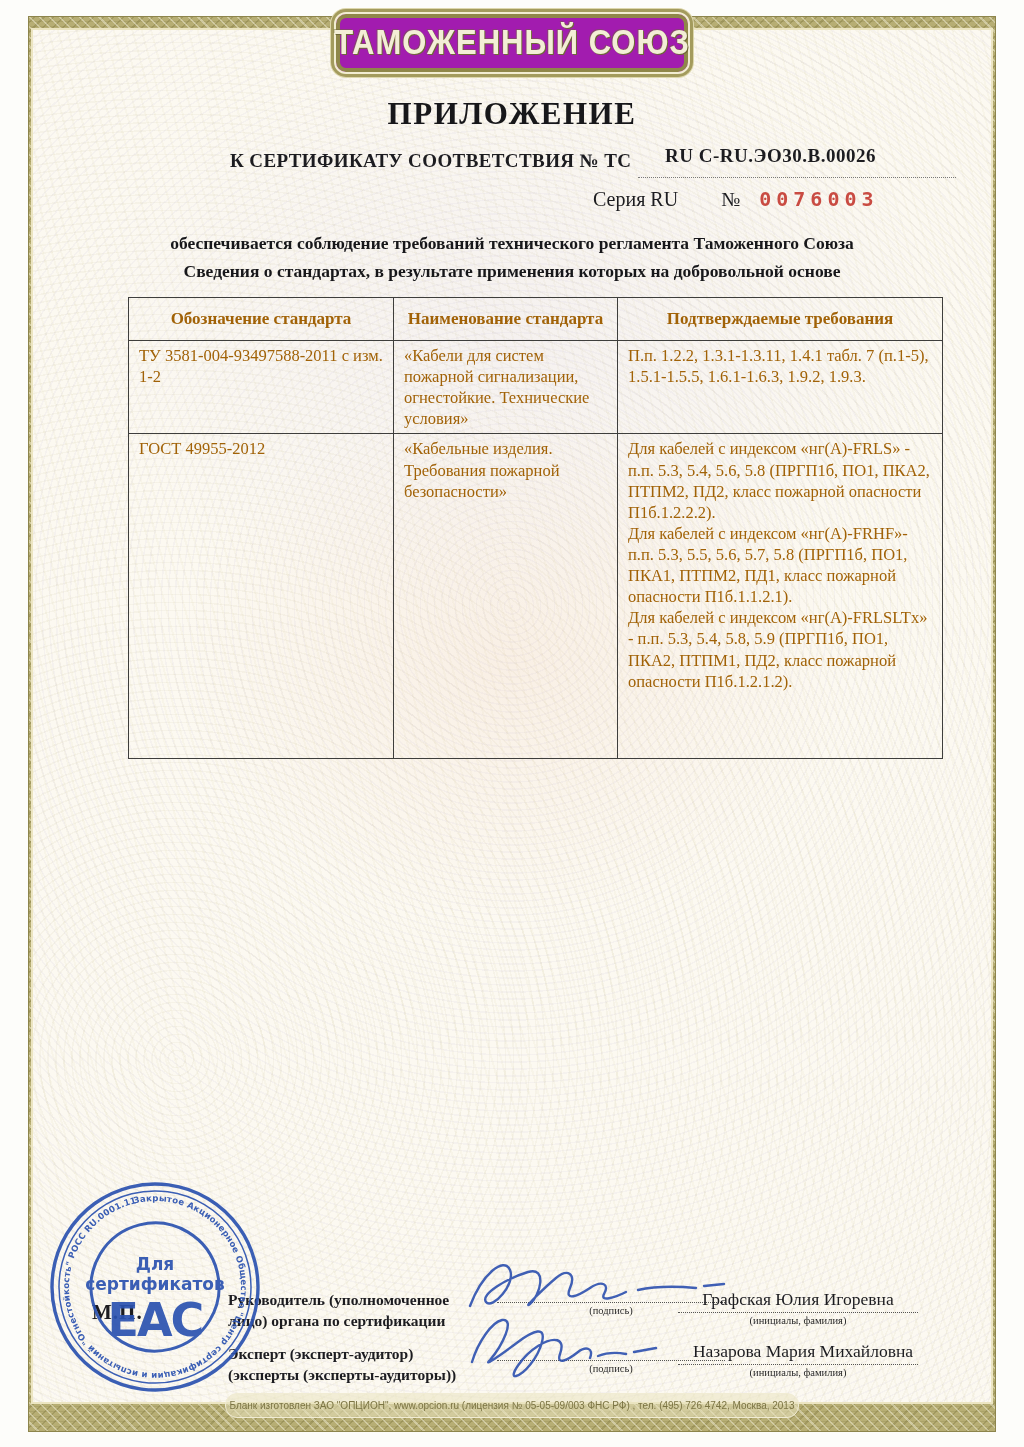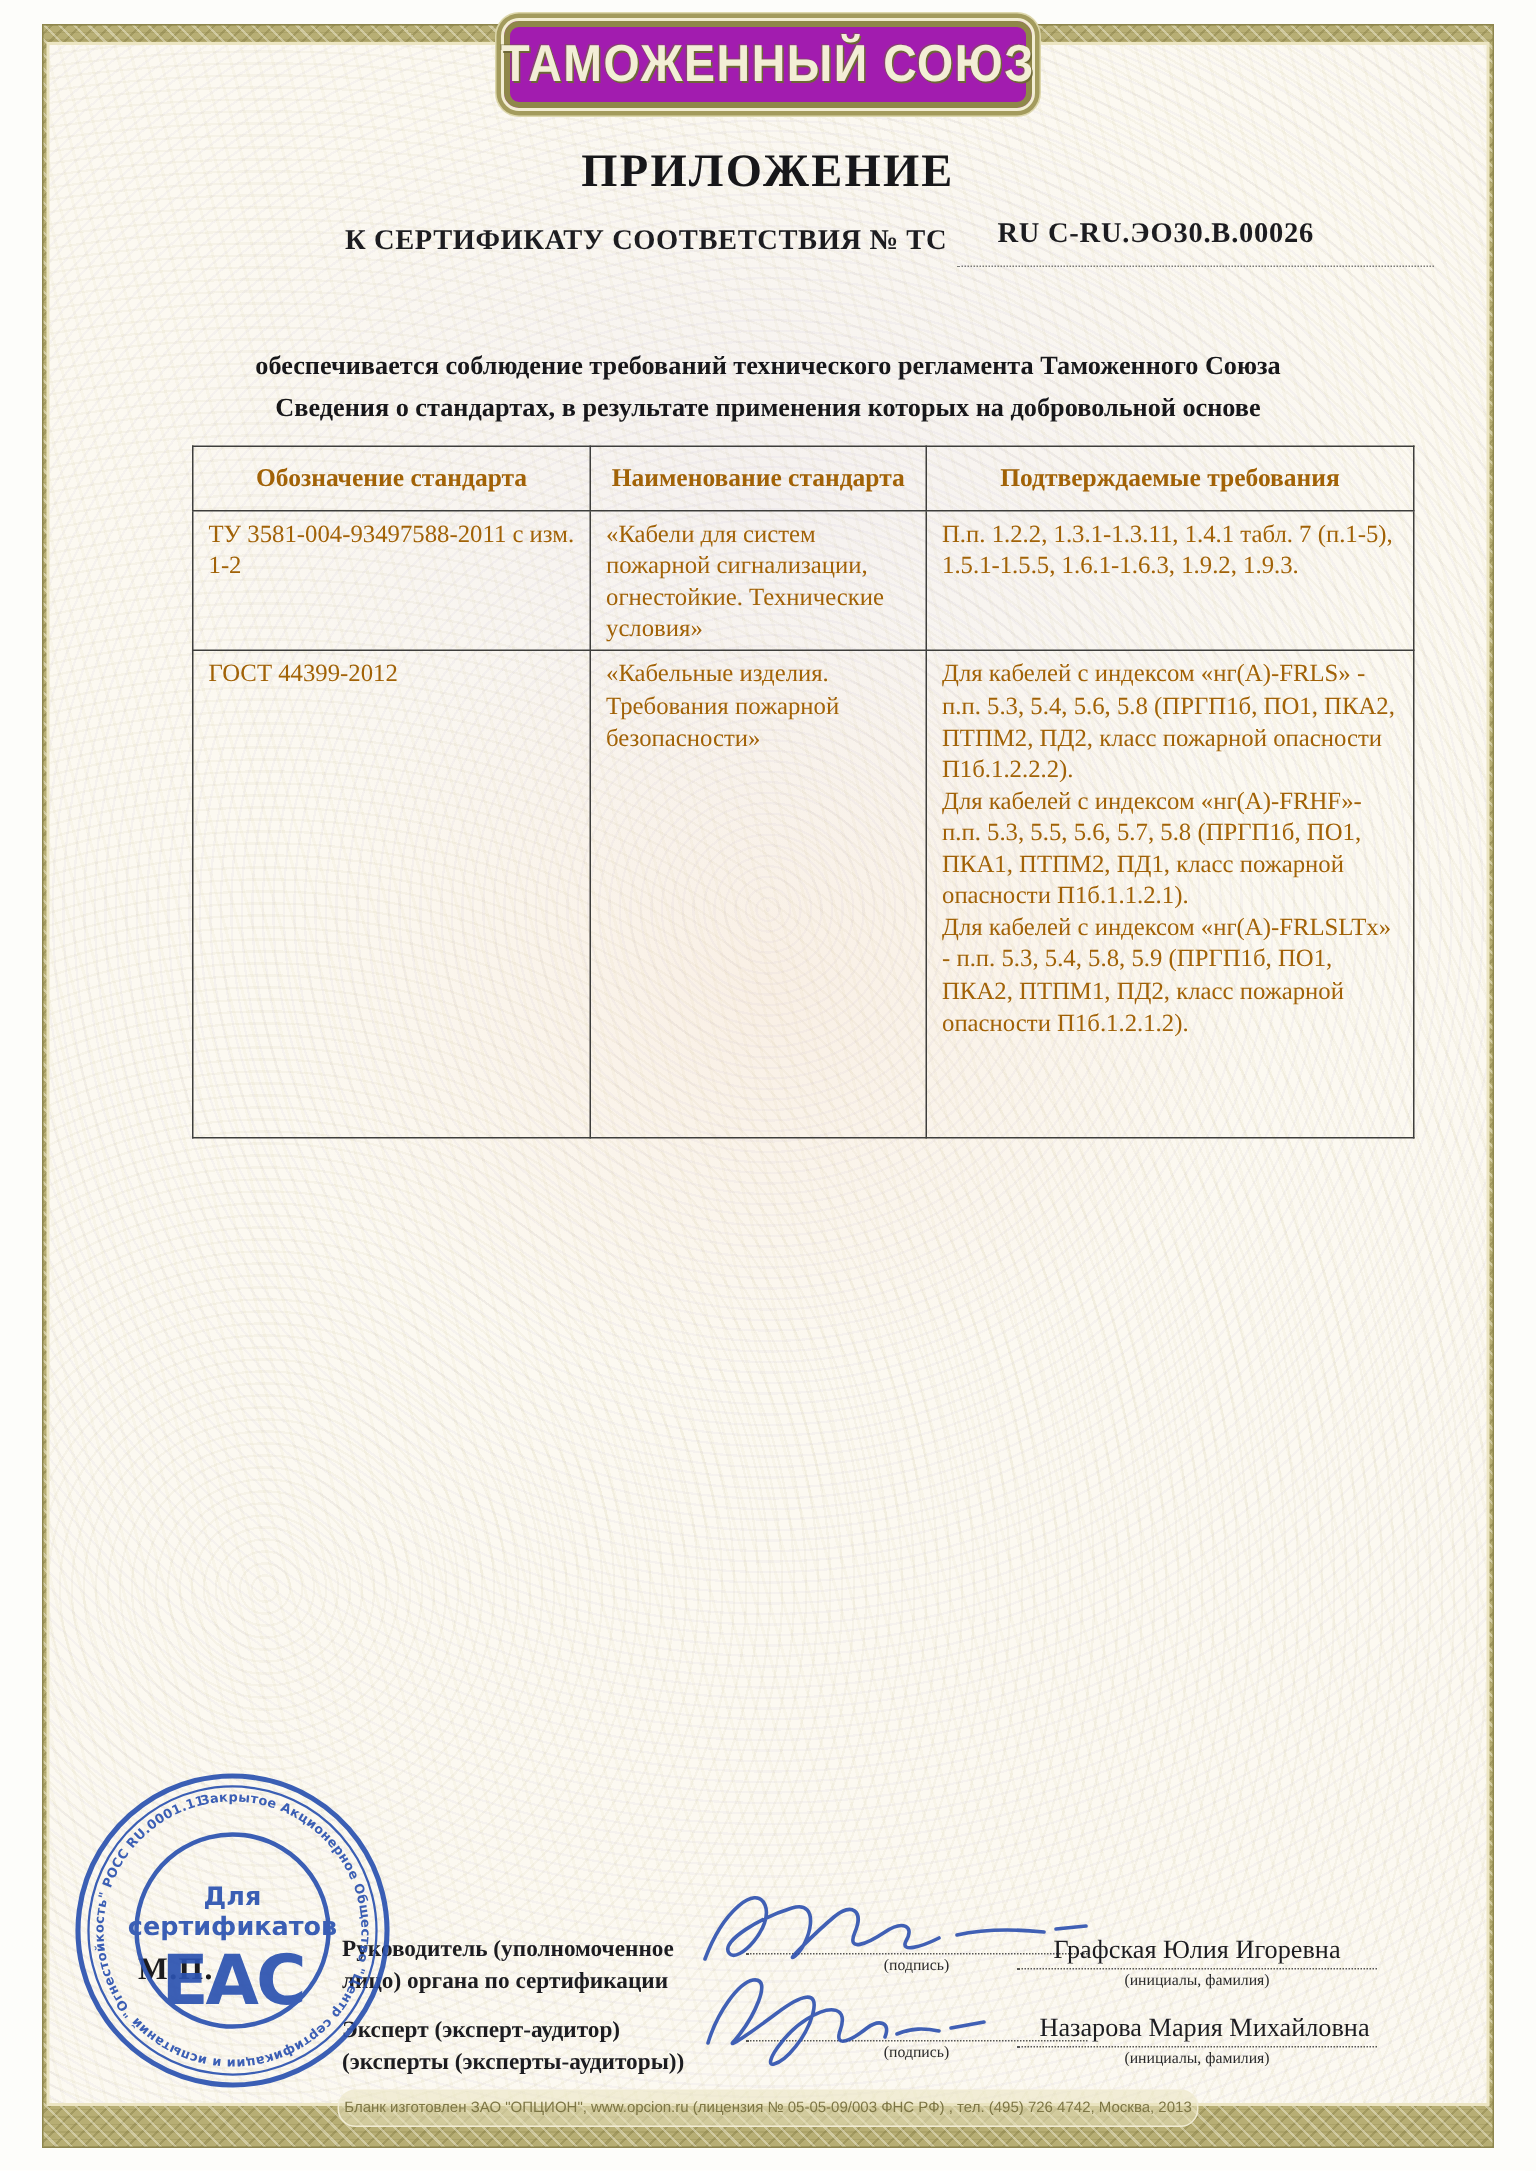--- a/index.html
+++ b/index.html
@@ -116,20 +116,25 @@
   <div class="banner">
     <span class="banner-text">ТАМОЖЕННЫЙ СОЮЗ</span>
   </div>
 
   <div class="doc-title">ПРИЛОЖЕНИЕ</div>
 
   <div class="cert-label">К СЕРТИФИКАТУ СООТВЕТСТВИЯ  № ТС</div>
   <div class="cert-number">RU C-RU.ЭО30.В.00026</div>
   <div class="cert-underline"></div>
 
+  <div class="series-row">
+    <span class="series-label">Серия RU</span>
+    <span class="number-sign">№</span>
+    <span class="serial-number">0076003</span>
+  </div>
 
   <div class="intro">
     <div>обеспечивается соблюдение требований технического регламента Таможенного Союза</div>
     <div>Сведения о стандартах, в результате применения которых на добровольной основе</div>
   </div>
 
   <table class="standards">
     <colgroup>
         <col class="c1">
         <col class="c2">
@@ -142,21 +147,21 @@
       <th>Подтверждаемые требования</th>
     </tr>
     <tr class="row1">
       <td>ТУ 3581-004-93497588-2011 с изм. 1-2</td>
       <td>«Кабели для систем пожарной сигнализации, огнестойкие. Технические условия»</td>
       <td>
         <p class="req-p">П.п. 1.2.2, 1.3.1-1.3.11, 1.4.1 табл. 7 (п.1-5), 1.5.1-1.5.5, 1.6.1-1.6.3, 1.9.2, 1.9.3.</p>
       </td>
     </tr>
     <tr class="row2">
-      <td>ГОСТ 44399-2012</td>
+      <td>ГОСТ 49955-2012</td>
       <td>«Кабельные изделия. Требования пожарной безопасности»</td>
       <td>
         <p class="req-p">Для кабелей с индексом «нг(А)-FRLS» - п.п. 5.3, 5.4, 5.6, 5.8 (ПРГП1б, ПО1, ПКА2, ПТПМ2, ПД2, класс пожарной опасности П1б.1.2.2.2).</p>
         <p class="req-p">Для кабелей с индексом «нг(А)-FRHF»- п.п. 5.3, 5.5, 5.6, 5.7, 5.8 (ПРГП1б, ПО1, ПКА1, ПТПМ2, ПД1, класс пожарной опасности П1б.1.1.2.1).</p>
         <p class="req-p">Для кабелей с индексом «нг(А)-FRLSLTx» - п.п. 5.3, 5.4, 5.8, 5.9 (ПРГП1б, ПО1, ПКА2, ПТПМ1, ПД2, класс пожарной опасности П1б.1.2.1.2).</p>
       </td>
     </tr>
   </tbody>
     </table>
 

